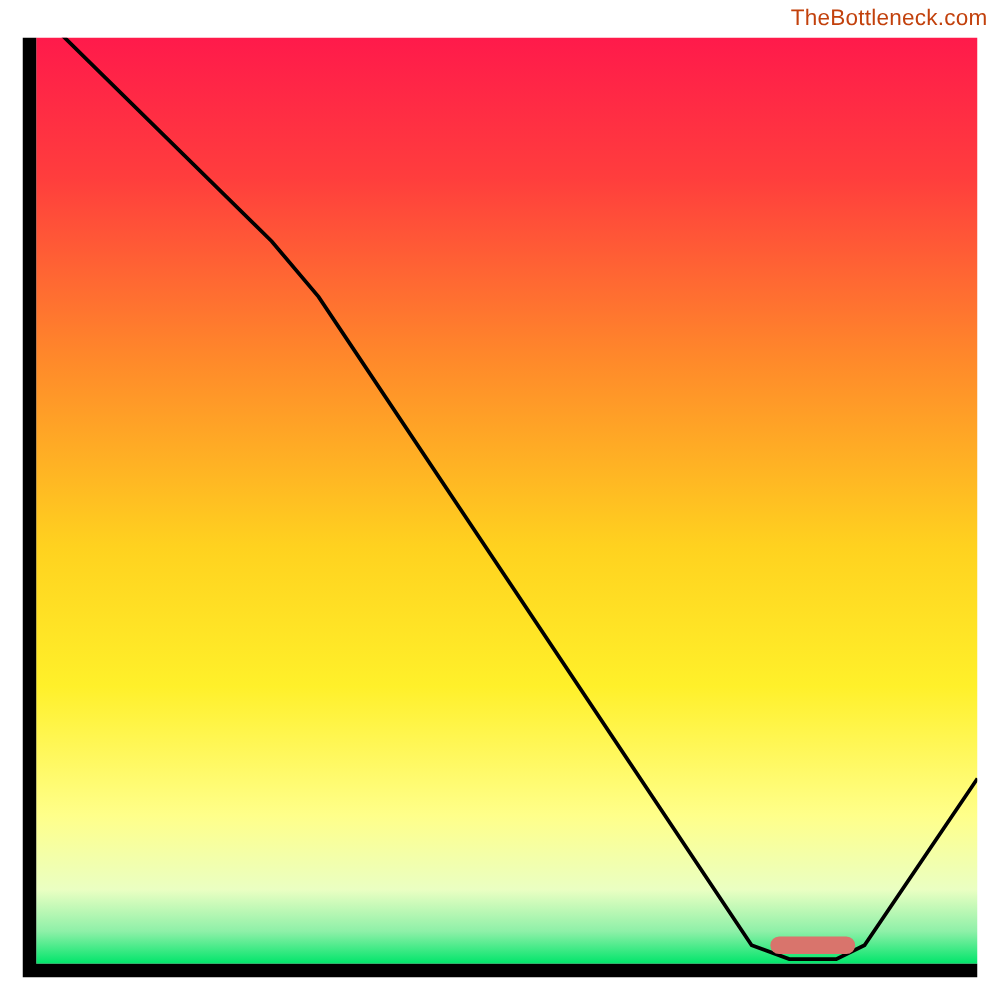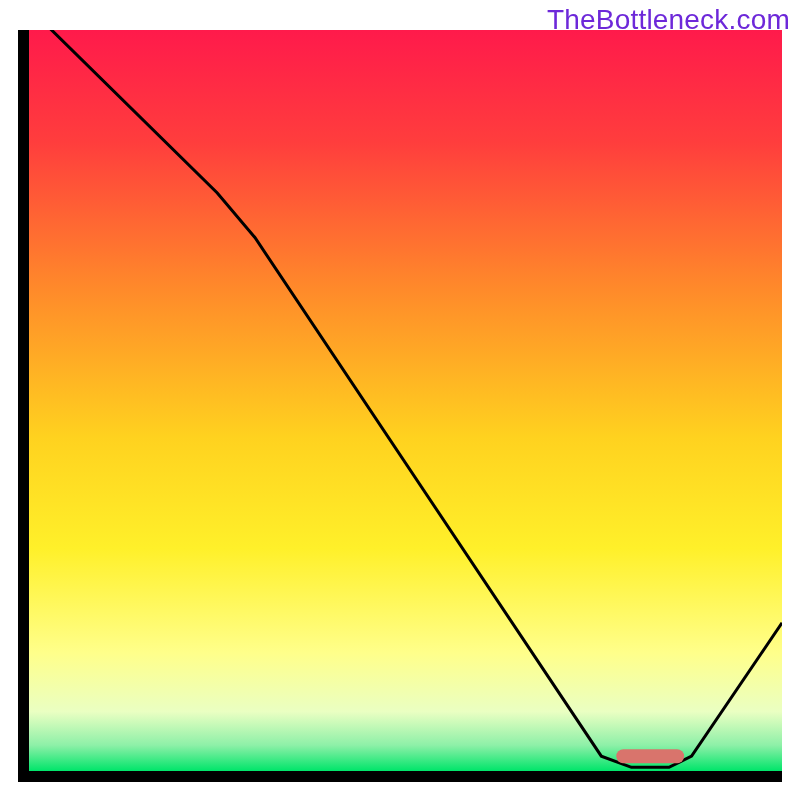--- a/index.html
+++ b/index.html
@@ -12,22 +12,22 @@
   }
   .container {
     position: relative;
     width: 800px;
     height: 800px;
   }
   .watermark {
     position: absolute;
     top: 4px;
     right: 10px;
-    font-size: 28px;
-    color: #6d28d9;
+    font-size: 18px;
+    color: #c2410c;
     font-weight: 500;
     letter-spacing: 0.2px;
     text-align: center;
   }
   .plot-frame {
     position: absolute;
     left: 18px;
     top: 30px;
     width: 764px;
     height: 752px;

